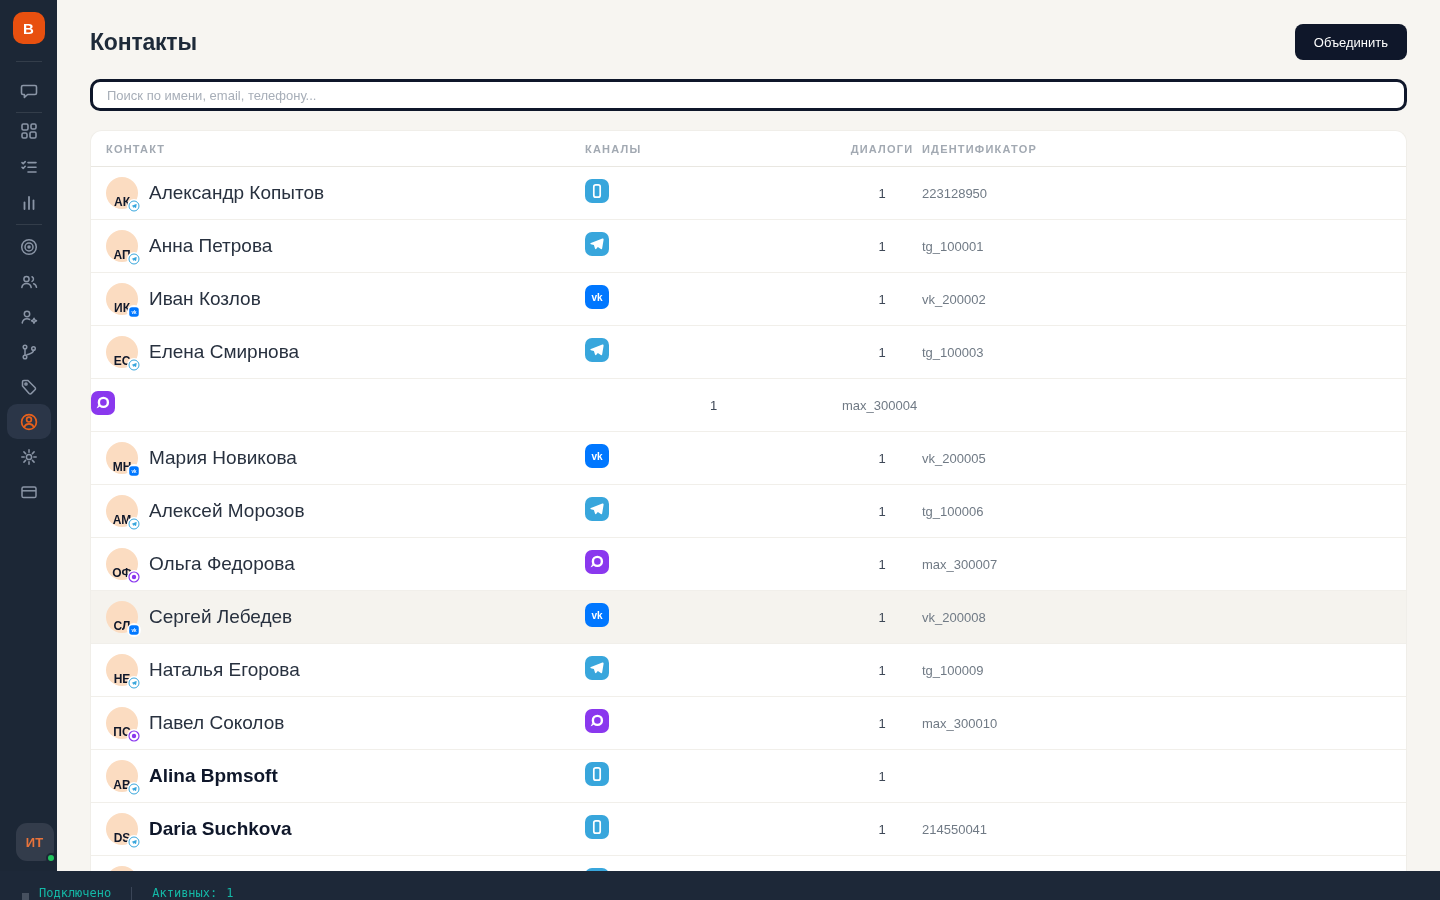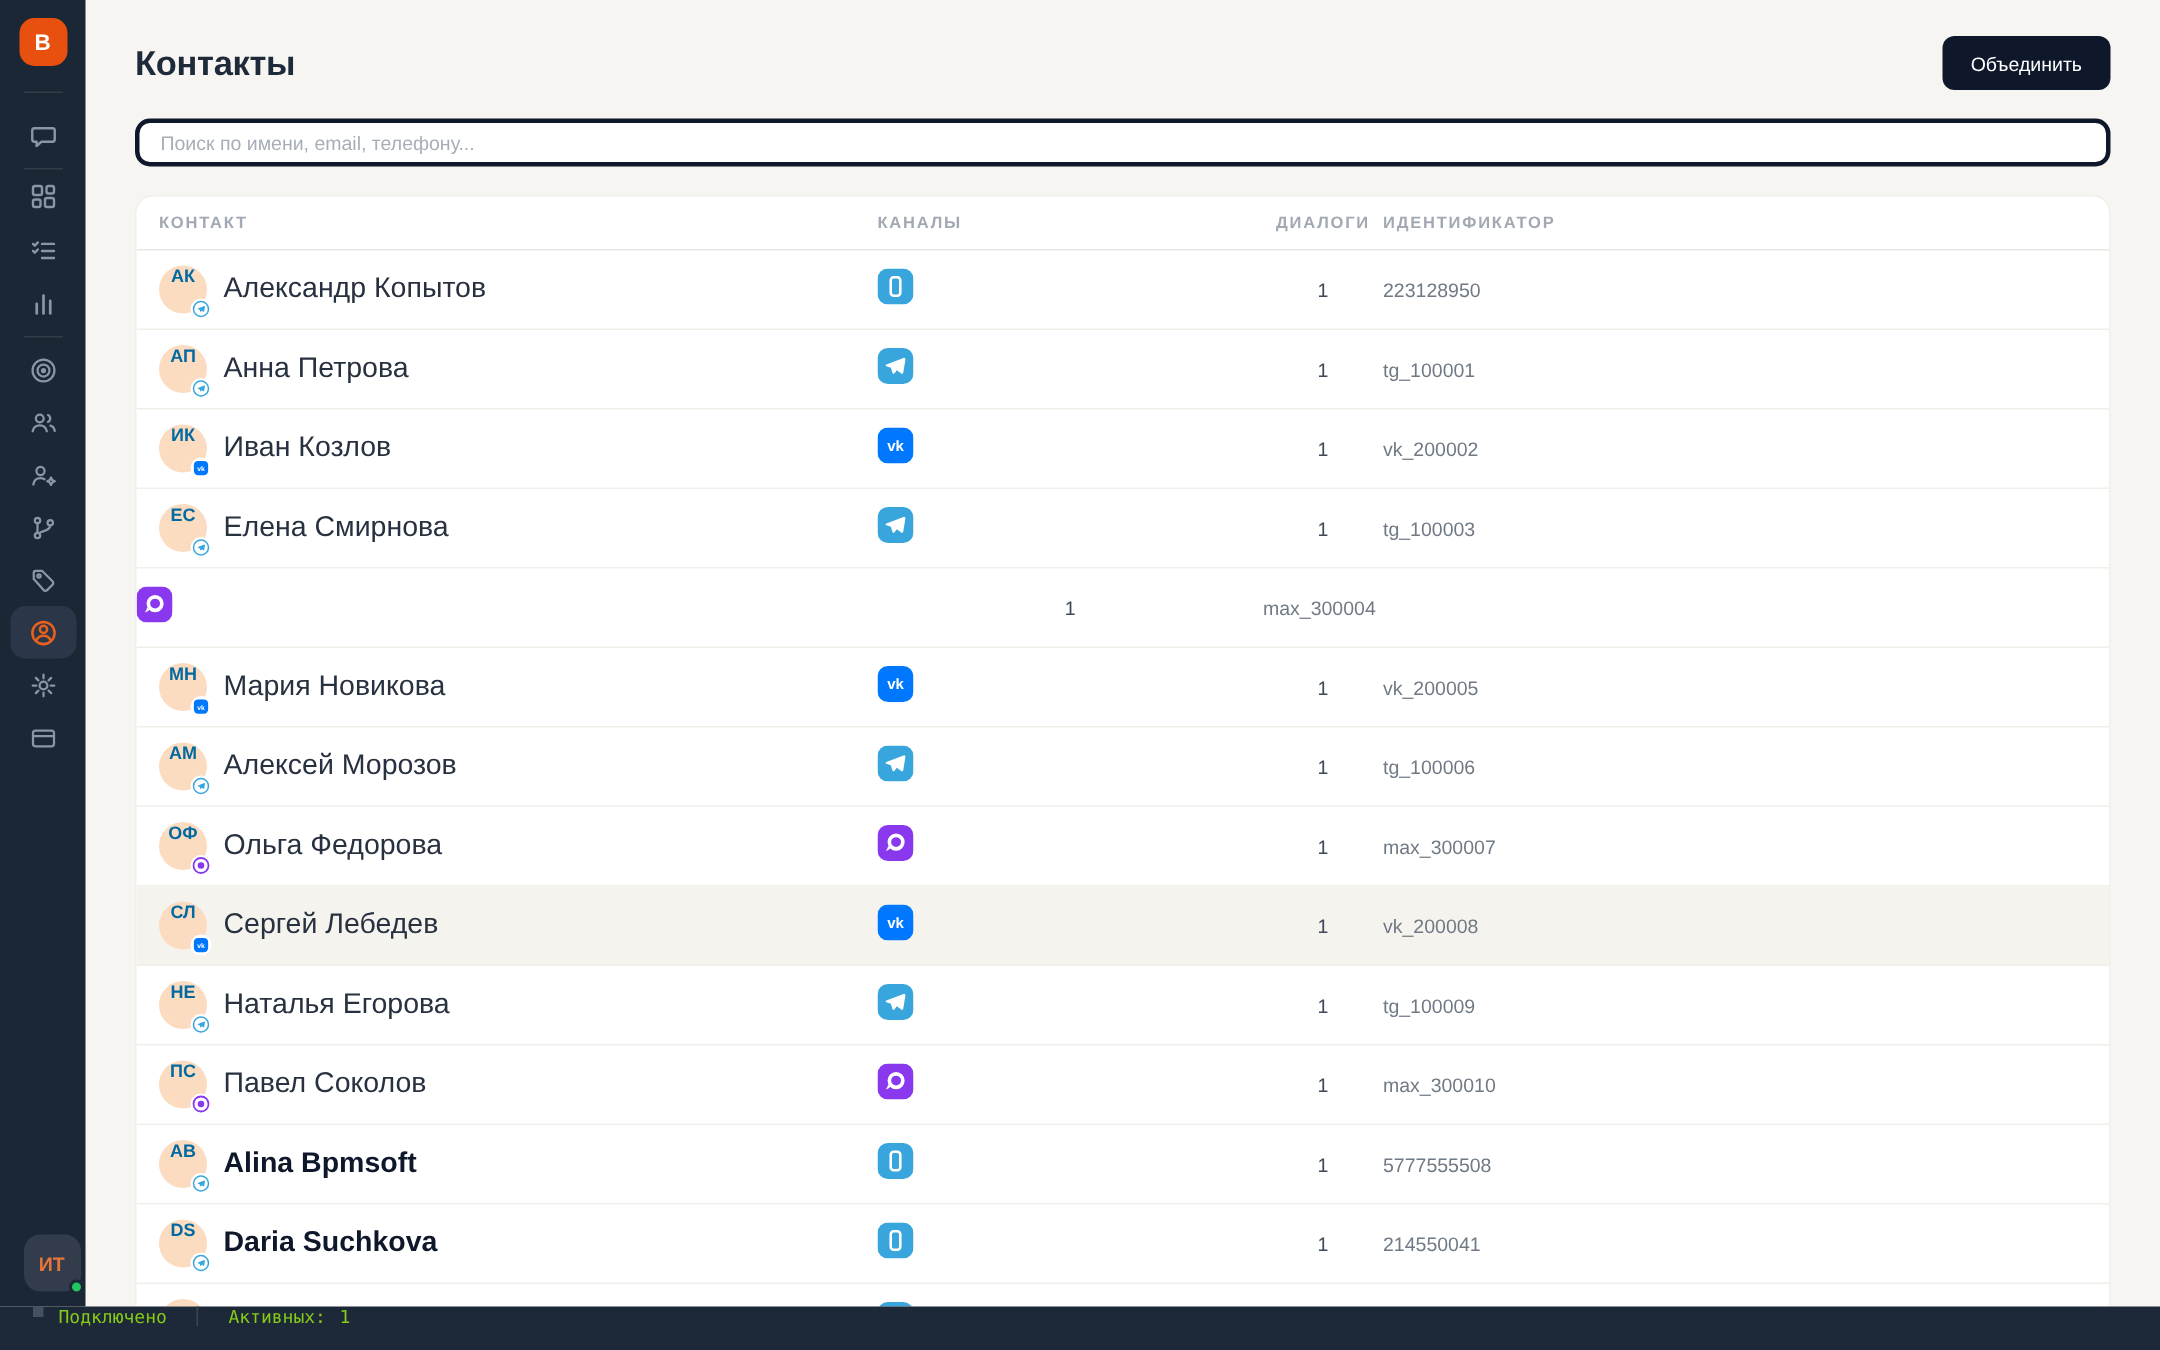--- a/index.html
+++ b/index.html
@@ -38,22 +38,22 @@
     background:#333C4B; position:relative; display:flex; align-items:center; justify-content:center;
     color:#E8733B; font-weight:700; font-size:13px; cursor:pointer;margin-left:12px;
   }
   .sb-user .dot{
     position:absolute; right:-2px; bottom:-2px; width:10px; height:10px;
     background:#22C55E; border:2px solid #1C2736; border-radius:50%;
   }
   
   .statusbar{
     position:absolute; left:0; bottom:0; width:1440px; height:29px;
-    background:#1D2838; z-index:5; display:flex; align-items:flex-start;
-    font-family:"DejaVu Sans Mono", monospace; font-size:12px; color:#84cc16;
+    background:#1D2838; z-index:5; display:flex; align-items:flex-end;
+    font-family:"DejaVu Sans Mono", monospace; font-size:12px; color:#14b8a6;
     padding-left:22px;
   }
   .status-square{ width:7px; height:7px; background:#46505F; margin-right:10px; }
   .status-sep{ width:1px; height:13px; background:#3A4557; margin:0 20px; }
   .status-count{ margin-left:9px; }
   
   .main{ position:absolute; left:57px; top:0; width:1383px; height:871px; padding:0 33px; }
   .page-header{ margin-top:24px; height:36px; display:flex; align-items:center; justify-content:space-between; }
   .page-title{ font-size:23px; font-weight:800; color:#1E2A39; letter-spacing:-0.2px; }
   .merge-btn{
@@ -80,22 +80,22 @@
     height:36px; border-bottom:1px solid #E9E7E1;
     color:#A2A9B2; font-size:11px; font-weight:700; letter-spacing:1.2px;
   }
   .th-contact{ padding-left:15px; }
   .th-dialogs{ text-align:center; }
   .row{ height:53px; border-bottom:1px solid #F1EFEA; cursor:pointer; }
   .row.highlighted{ background:#F5F3EE; }
   .contact-cell{ display:flex; align-items:center; gap:11px; padding-left:15px; }
   .avatar{
     width:32px; height:32px; border-radius:50%; background:#FBDCC1; position:relative;
-    display:flex; align-items:flex-start; justify-content:center; flex:none;
-    color:#0369a1; font-size:12px; font-weight:700;
+    display:flex; align-items:flex-end; justify-content:center; flex:none;
+    color:#0f172a; font-size:12px; font-weight:700;
   }
   .avatar .badge{
     position:absolute; right:-3px; bottom:-4px; width:14px; height:14px;
     background:#fff; border-radius:50%; display:flex; align-items:center; justify-content:center;
   }
   .contact-name{ font-size:19px; font-weight:500; color:#28313F; }
   .row.bold-name .contact-name{ font-weight:700; color:#0f172a; }
   .channel-cell{ display:flex; align-items:center; }
   .dialogs-cell{ text-align:center; font-size:13px; color:#3E4857; }
   .id-cell{ font-size:13px; color:#707A85; }
@@ -507,21 +507,20 @@
       </span>
       <span class="contact-name">Alina Bpmsoft</span>
     </div>
     <div class="channel-cell">
       <span><svg width="24" height="24" viewBox="0 0 24 24">
                 <rect width="24" height="24" rx="7" fill="#38A6DC"></rect>
                 <rect x="8.8" y="5.8" width="6.4" height="12.4" rx="2" fill="none" stroke="#fff" stroke-width="1.7"></rect>
               </svg></span>
     </div>
     <div class="dialogs-cell">1</div>
-    <div class="id-cell">5777555508</div>
   </div>
 
   <div class="row bold-name">
     <div class="contact-cell">
       <span class="avatar">
         <span>DS</span>
         <span class="badge">
                 <svg width="12" height="12" viewBox="0 0 24 24">
                   <circle cx="12" cy="12" r="10" fill="#fff" stroke="#38A6DC" stroke-width="2"></circle>
                   <path d="M16.4 8.1L7.9 11.4c-.53.2-.48.72.05.87l2.16.63.8 2.58c.16.5.7.57 1 .18l1.12-1.44 2.18 1.6c.37.28.9.07 1-.38l1.06-6.5c.09-.56-.43-1-.87-.84z" fill="#38A6DC"></path>

